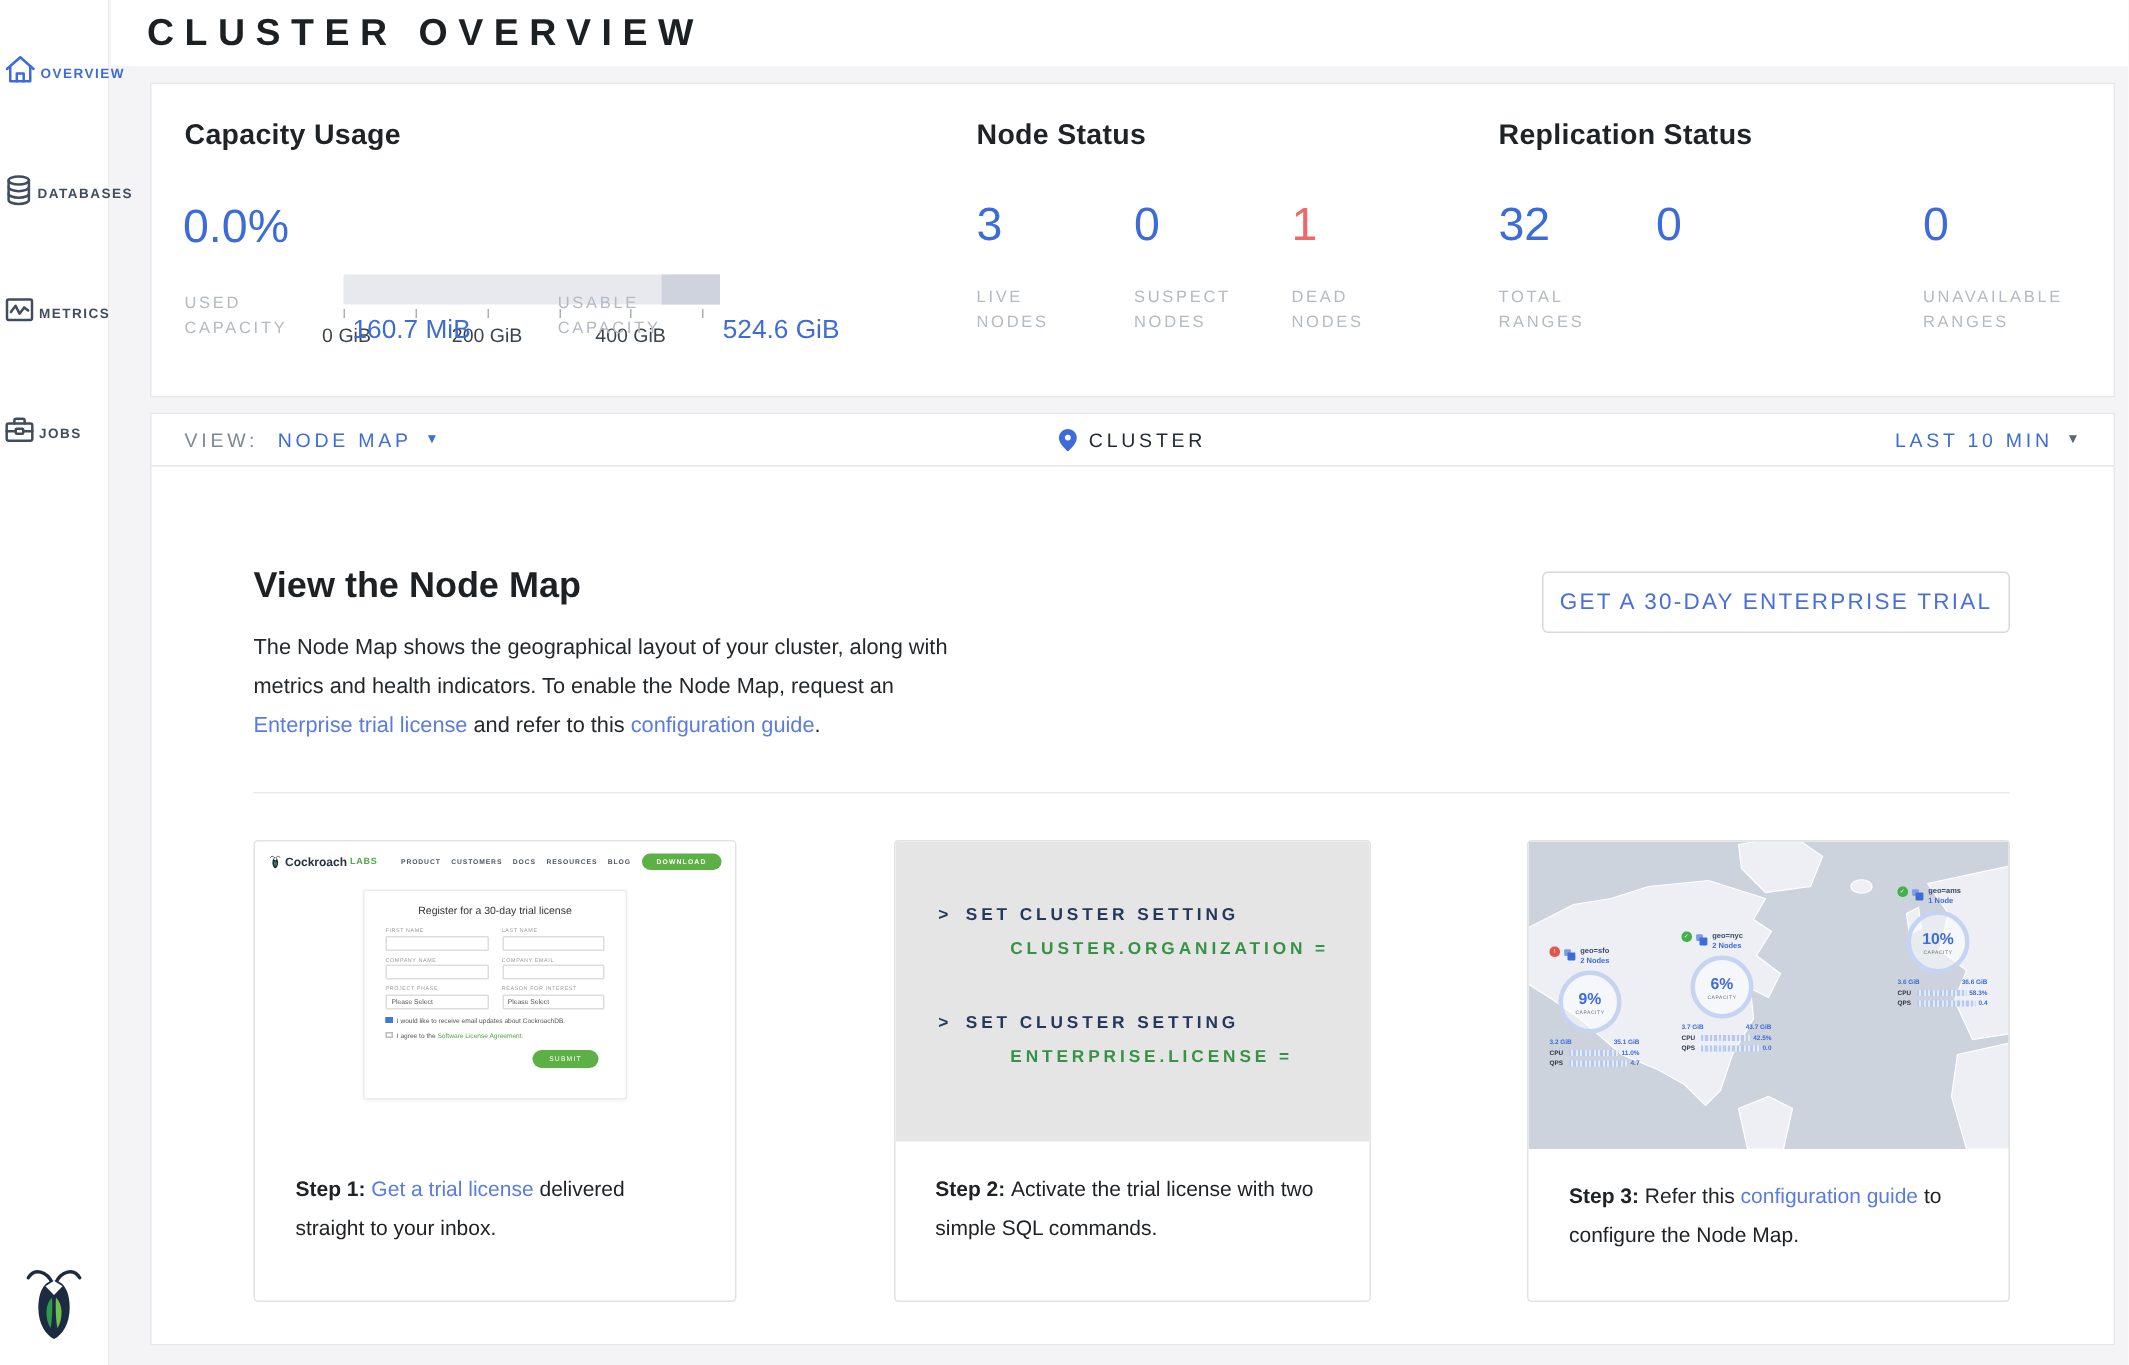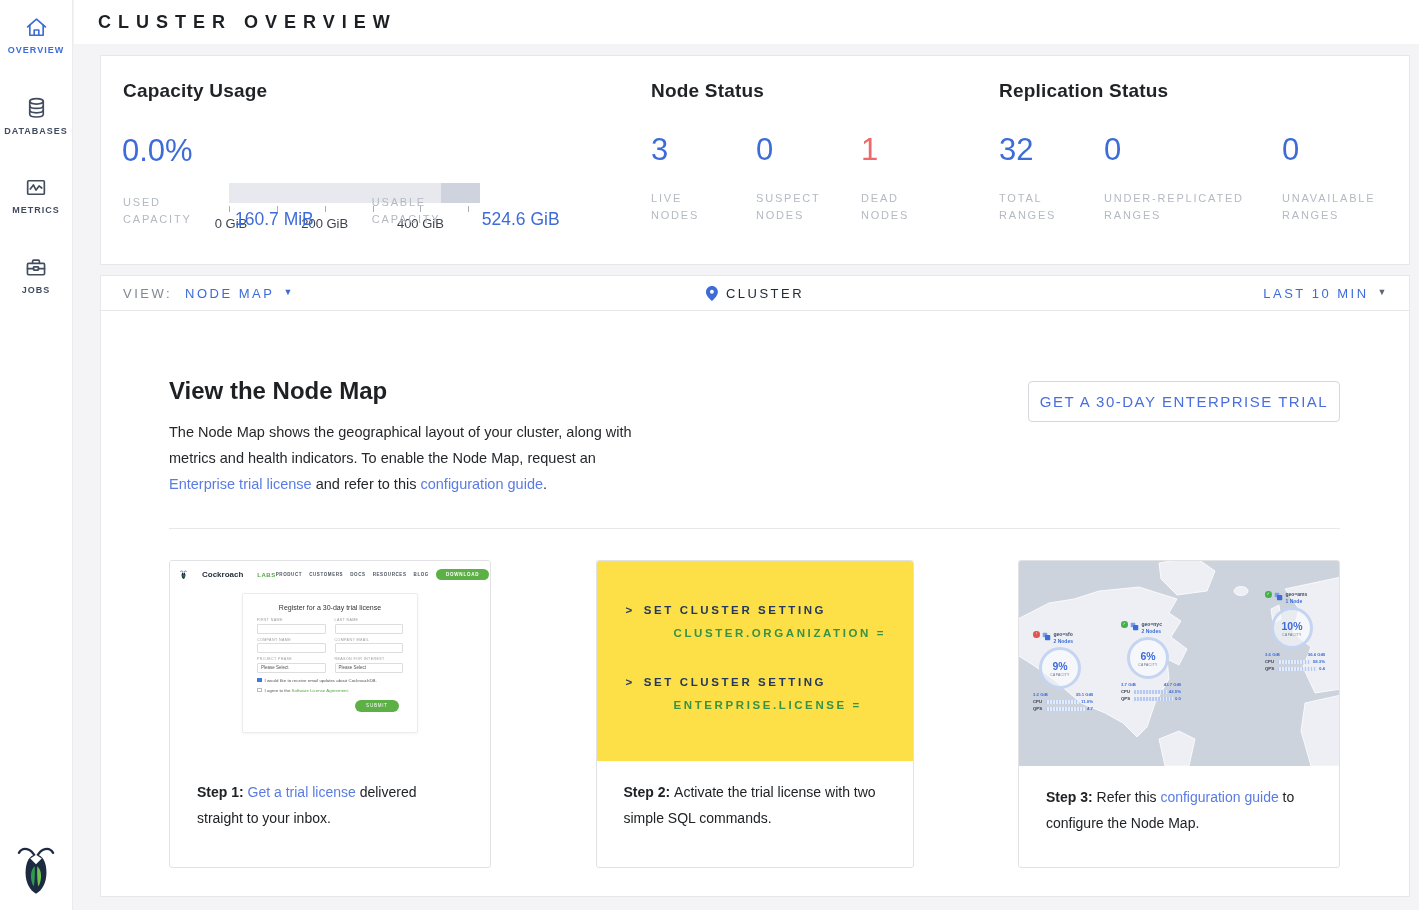--- a/index.html
+++ b/index.html
@@ -14,35 +14,35 @@
   a { text-decoration:none; cursor:pointer; }
 
   
   .sidebar {
     position:absolute; left:0; top:0; bottom:0; width:73px;
     background:#fff; border-right:1px solid #ebebed; z-index:10;
     display:flex; flex-direction:column; align-items:center;
   }
   .nav-item {
     width:100%; padding-top:17px; height:80px;
-    display:flex; flex-direction:column; align-items:center;
+    display:flex; flex-direction:row; align-items:center;
     color:#414d5f; cursor:pointer;
   }
   .nav-item:first-child { padding-top:15px; height:78px; }
   .nav-item .nav-label {
     font-size:9px; font-weight:bold; letter-spacing:1px; margin-top:5px; color:#414d5f;
   }
   .nav-item.active, .nav-item.active .nav-label { color:#3d6cd8; }
   .nav-icon svg { display:block; }
   .sidebar-logo { margin-top:auto; margin-bottom:12px; }
 
   
   .main { margin-left:74px; }
   .page-header { height:44px; background:#fff; display:flex; align-items:center; padding-left:24px; }
-  .page-title { font-size:18px; font-weight:600; letter-spacing:7px; color:#1d2023; }
+  .page-title { font-size:25px; font-weight:600; letter-spacing:7px; color:#1d2023; }
 
   .content { padding:11px 9px 13px 26px; }
   .panel { background:#fff; border:1px solid #e7e7e9; }
 
   
   .summary { height:210px; position:relative; }
   .sec-title { position:absolute; top:24px; font-size:19px; font-weight:600; color:#1f2326; letter-spacing:.2px; }
   .big-num { font-size:31px; color:#3d6cd8; }
   .big-num.red { color:#ee6a6a; }
   .small-label { font-size:11px; letter-spacing:1.8px; color:#b4b9c2; line-height:17px; }
@@ -96,30 +96,30 @@
   .nm-divider { margin:31px 69px 0 68px; border-top:1px solid #e8e8ea; }
   .cards { display:flex; justify-content:space-between; padding:31px 69px 0 68px; }
   .card { width:322px; height:308px; border:1px solid #e2e2e4; border-radius:3px; background:#fff; overflow:hidden; }
   .card.mid { width:318px; }
   .card-media { height:200px; position:relative; overflow:hidden; }
   .card-media.tall { height:205px; }
   .card-caption { padding:18px 27px 0 27px; font-size:14px; line-height:26px; color:#202326; }
   .card-caption b { font-weight:700; }
 
   
-  .sql-media { background:#fde047; padding:43px 15px 0 29px; }
+  .sql-media { background:#e5e5e5; padding:43px 15px 0 29px; }
   .sql-block + .sql-block { margin-top:37px; }
   .sql-cmd { font-size:11.5px; font-weight:bold; letter-spacing:2.6px; color:#24385c; }
   .sql-prompt { margin-right:9px; }
   .sql-arg { margin:11px 0 0 48px; font-size:11.5px; font-weight:bold; letter-spacing:2.6px; color:#379146; }
 
   
   .mini { position:absolute; inset:0; background:#fff; }
   .mini-header { display:flex; align-items:center; padding:8px 9px 0 10px; }
-  .mini-logo { display:flex; align-items:center; font-size:8px; font-weight:bold; color:#26323e;gap:12px; }
+  .mini-logo { display:flex; align-items:center; font-size:8px; font-weight:bold; color:#26323e; }
   .mini-logo svg { margin-right:3px; }
   .mini-logo-suffix { font-size:6px; color:#54a743; margin-left:2px; letter-spacing:.5px; }
   .mini-nav { margin-left:auto; display:flex; align-items:center; gap:7px; font-size:4.5px; font-weight:bold; letter-spacing:.6px; color:#4a5560; }
   .mini-dl { background:#5cb046; color:#fff; border-radius:8px; padding:3px 10px; letter-spacing:.8px; }
   .mini-form {
     position:absolute; left:50%; transform:translateX(-50%); top:32px;
     width:176px; height:140px; background:#fff; border:1px solid #ececec;
     border-radius:2px; box-shadow:0 1px 3px rgba(0,0,0,.05); padding:10px 14px;
   }
   .mf-title { text-align:center; font-size:7px; color:#333; margin-bottom:7px; }
@@ -271,21 +271,20 @@
       </div>
 
       <div class="rs-section">
         <h3 class="sec-title" style="left:0">Replication Status</h3>
         <div class="stat-col" style="left:0">
           <div class="big-num">32</div>
           <span class="small-label" style="max-width:70px">TOTAL RANGES</span>
         </div>
         <div class="stat-col" style="left:105px">
           <div class="big-num">0</div>
-          <span class="small-label" style="max-width:165px">UNDER-REPLICATED RANGES</span>
         </div>
         <div class="stat-col" style="left:283px">
           <div class="big-num">0</div>
           <span class="small-label" style="max-width:110px">UNAVAILABLE RANGES</span>
         </div>
       </div>
     </section>
 
     <section class="panel view-bar">
       <div class="vb-left">

